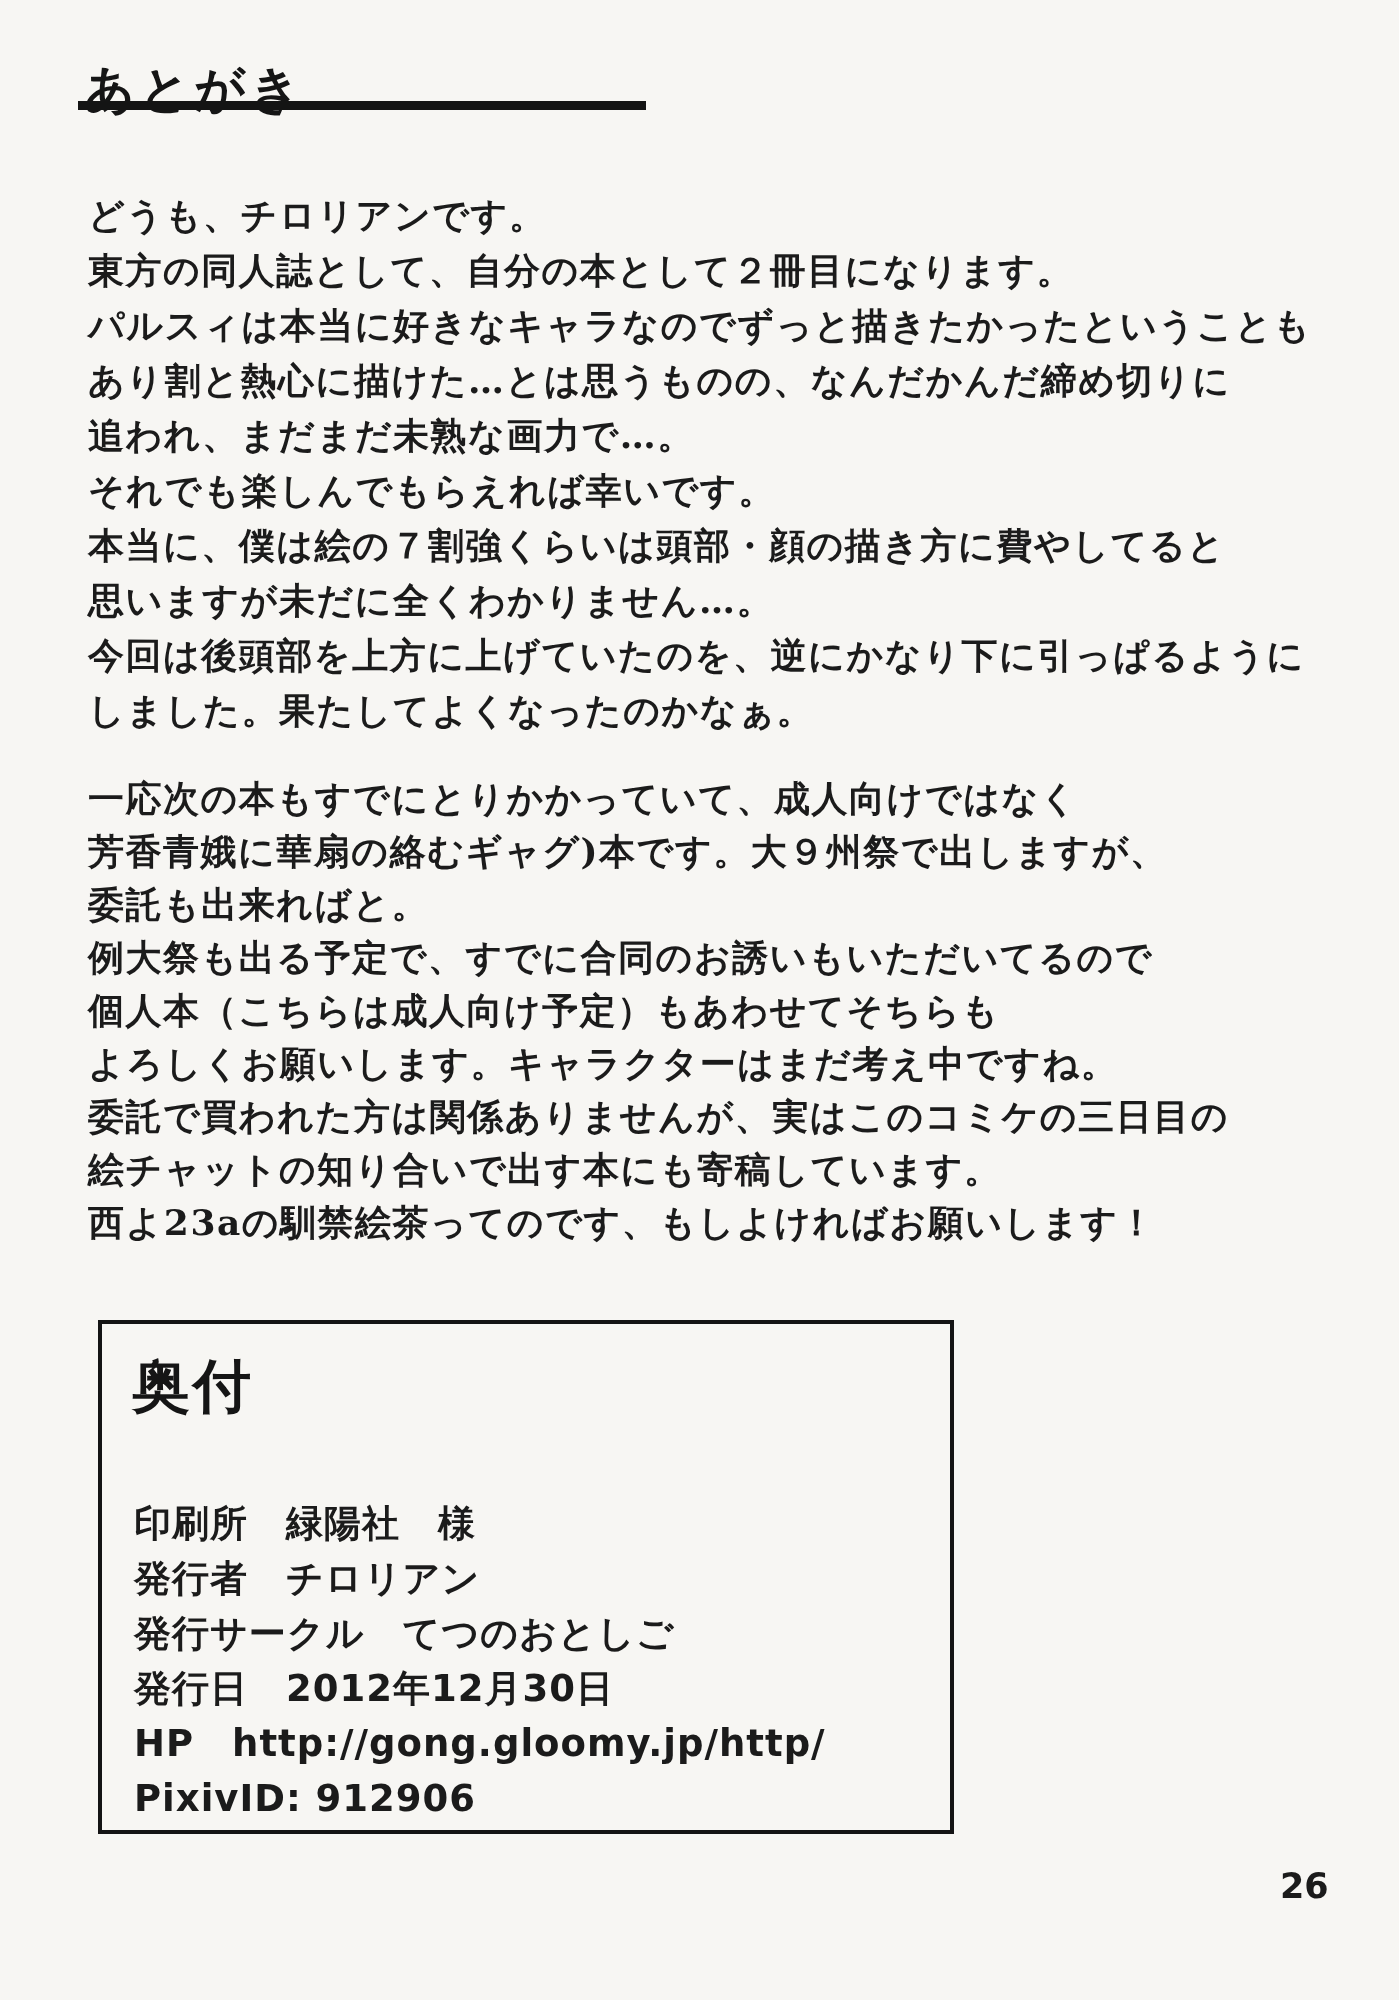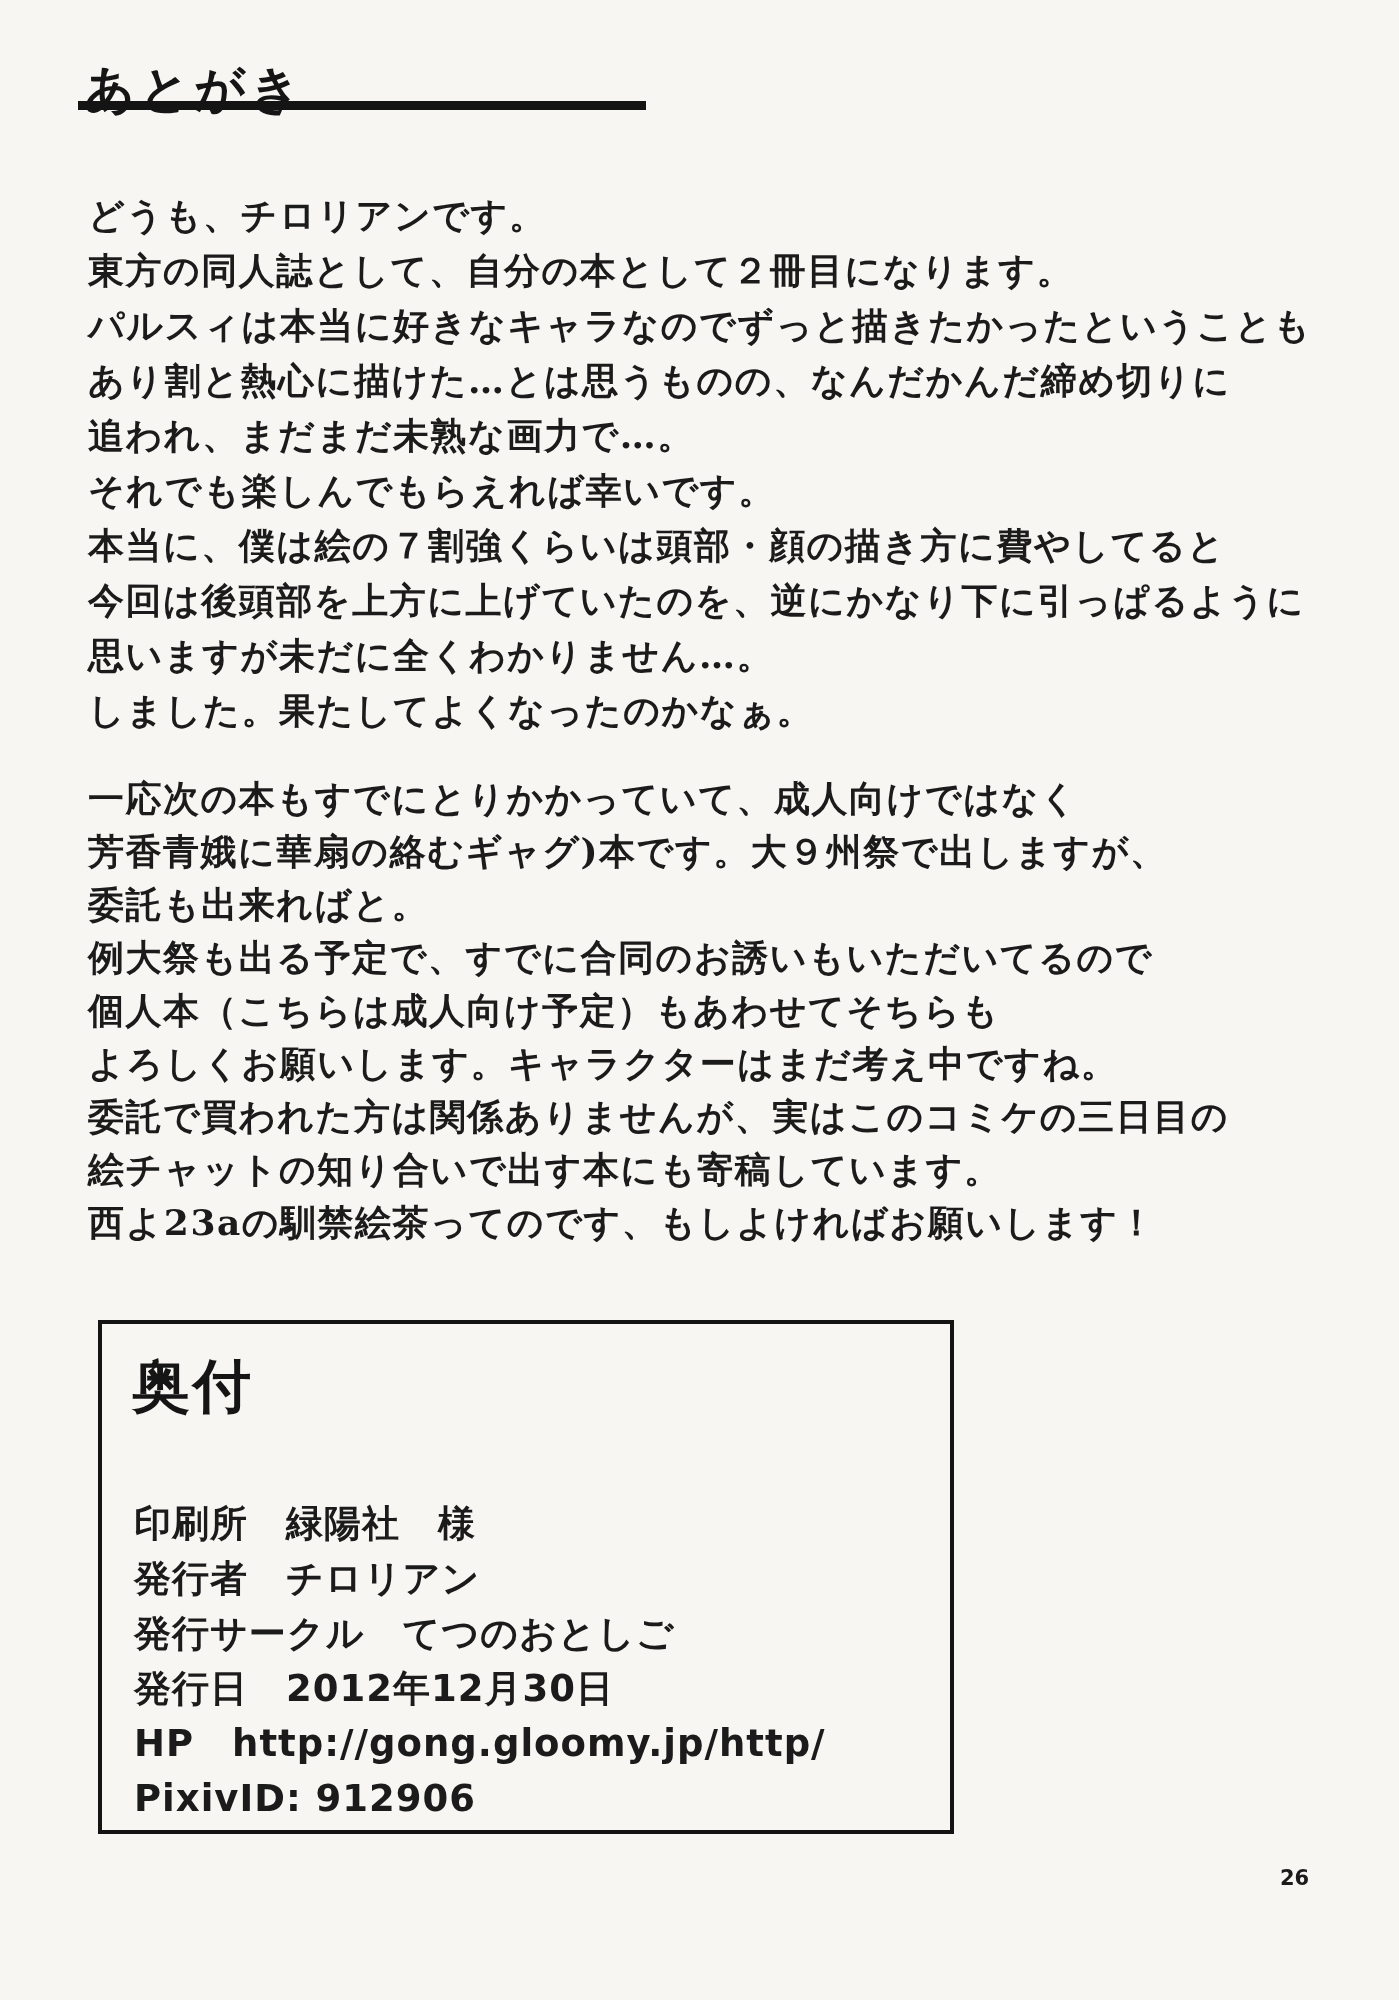--- a/index.html
+++ b/index.html
@@ -82,42 +82,42 @@
     font-weight: 600;
     letter-spacing: 1px;
     font-family: "DejaVu Sans", "Liberation Sans", sans-serif;
     color: #1b1b1b;
     white-space: nowrap;
   }
   .page-number {
     position: absolute;
     left: 1280px;
     top: 1866px;
-    font-size: 21px;
+    font-size: 35px;
     font-weight: 600;
     font-family: "DejaVu Sans", "Liberation Sans", sans-serif;
     color: #1b1b1b;
   }
 </style>
 </head>
 <body>
 
 <h1 class="page-title">あとがき</h1>
 <div class="title-underline"></div>
 
 <div class="afterword-paragraph paragraph-1">
   <span class="text-line">どうも、チロリアンです。</span>
   <span class="text-line">東方の同人誌として、自分の本として２冊目になります。</span>
   <span class="text-line">パルスィは本当に好きなキャラなのでずっと描きたかったということも</span>
   <span class="text-line">あり割と熱心に描けた…とは思うものの、なんだかんだ締め切りに</span>
   <span class="text-line">追われ、まだまだ未熟な画力で…。</span>
   <span class="text-line">それでも楽しんでもらえれば幸いです。</span>
   <span class="text-line">本当に、僕は絵の７割強くらいは頭部・顔の描き方に費やしてると</span>
+  <span class="text-line">思いますが未だに全くわかりません…。</span>
   <span class="text-line">今回は後頭部を上方に上げていたのを、逆にかなり下に引っぱるように</span>
-  <span class="text-line">思いますが未だに全くわかりません…。</span>
   <span class="text-line">しました。果たしてよくなったのかなぁ。</span>
 </div>
 
 <div class="afterword-paragraph paragraph-2">
   <span class="text-line">一応次の本もすでにとりかかっていて、成人向けではなく</span>
   <span class="text-line">芳香青娥に華扇の絡むギャグ)本です。大９州祭で出しますが、</span>
   <span class="text-line">委託も出来ればと。</span>
   <span class="text-line">例大祭も出る予定で、すでに合同のお誘いもいただいてるので</span>
   <span class="text-line">個人本（こちらは成人向け予定）もあわせてそちらも</span>
   <span class="text-line">よろしくお願いします。キャラクターはまだ考え中ですね。</span>

